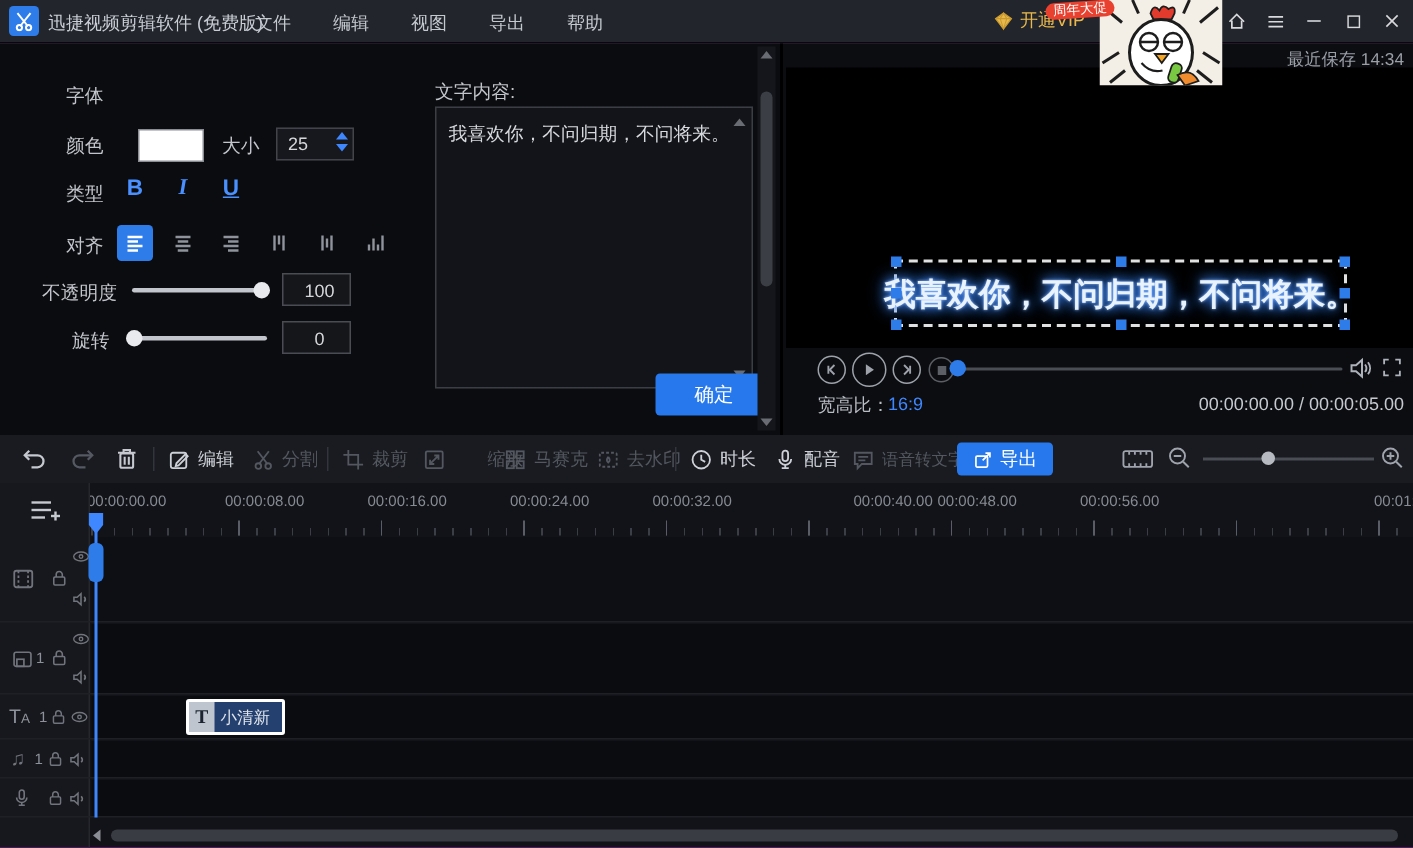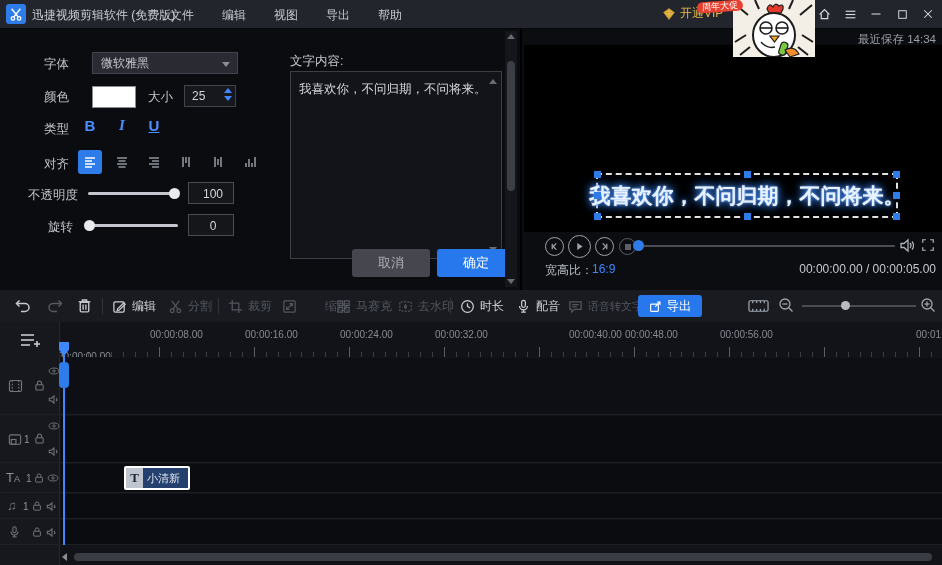--- a/index.html
+++ b/index.html
@@ -181,24 +181,20 @@
       <line x1="43" y1="28" x2="55" y2="28" stroke="#1d1d1d" stroke-width="1.6"></line>
       <path d="M37 36 h9 l-4.5 6 z" fill="#f5a623" stroke="#1d1d1d" stroke-width="1.2"></path>
       <rect x="47" y="42" width="7" height="13" rx="3" fill="#7ac943" stroke="#1d1d1d" stroke-width="1.2" transform="rotate(18 50 48)"></rect>
       <path d="M52 50 q9 -5 14 4 l-9 3 z" fill="#f08c2e" stroke="#1d1d1d" stroke-width="1.2"></path>
       <path d="M28 42 q6 7 14 5" stroke="#1d1d1d" stroke-width="1.4" fill="none"></path>
     </svg>
   </div>
 
   <div class="left-panel">
     <span class="fld-label" style="left:44px;top:27px;">字体</span>
-    <div class="dropdown">
-      <span>微软雅黑</span>
-      <span class="dd-caret"></span>
-    </div>
 
     <span class="fld-label" style="left:44px;top:60px;">颜色</span>
     <div class="swatch"></div>
     <span class="fld-label" style="left:148px;top:60px;">大小</span>
     <div class="spinner">
       <input value="25" style="">
       <div class="spin-arrows">
         <div class="tri-up"></div>
         <div class="tri-dn"></div>
       </div>
@@ -255,21 +251,20 @@
     </div>
     <div class="val-box" style="left:188px;top:185px;">
       <input value="0" style="">
     </div>
 
     <span class="fld-label" style="left:290px;top:24px;">文字内容:</span>
     <textarea class="textarea" style="">我喜欢你，不问归期，不问将来。</textarea>
     <div class="mini-arrow" style="left:489px;top:50px;border-bottom:5px solid #696c73;"></div>
     <div class="mini-arrow" style="left:489px;top:218px;border-top:5px solid #696c73;"></div>
 
-    <div class="btn btn-cancel">取消</div>
     <div class="btn btn-ok">确定</div>
 
     <div class="vscroll">
       <div class="mini-arrow" style="left:2px;top:3px;border-bottom:5px solid #696c73;"></div>
       <div class="vscroll-thumb"></div>
       <div class="mini-arrow" style="left:2px;top:248px;border-top:5px solid #696c73;"></div>
     </div>
   </div>
 
   <div class="preview">
@@ -472,21 +467,21 @@
         <svg width="22" height="16" viewBox="0 0 22 16" stroke="currentColor" stroke-width="1.6">
             <line x1="1" y1="3" x2="14" y2="3"></line>
             <line x1="1" y1="8" x2="14" y2="8"></line>
             <line x1="1" y1="13" x2="10" y2="13"></line>
             <line x1="17" y1="9" x2="17" y2="15"></line>
             <line x1="14" y1="12" x2="20" y2="12"></line>
           </svg>
       </div>
     </div>
     <div class="ruler">
-      <span class="ruler-label" style="left:-2px;margin-top:22px;">00:00:00.00</span>
+      <span class="ruler-label" style="left:-2px;">00:00:00.00</span>
       <span class="ruler-label" style="left:90px;">00:00:08.00</span>
       <span class="ruler-label" style="left:185px;">00:00:16.00</span>
       <span class="ruler-label" style="left:280px;">00:00:24.00</span>
       <span class="ruler-label" style="left:375px;">00:00:32.00</span>
       <span class="ruler-label" style="left:470px;padding-left:39px;">00:00:40.00</span>
       <span class="ruler-label" style="left:565px;">00:00:48.00</span>
       <span class="ruler-label" style="left:660px;">00:00:56.00</span>
       <span class="ruler-label" style="left:856px;">00:01:04</span>
     </div>
 

